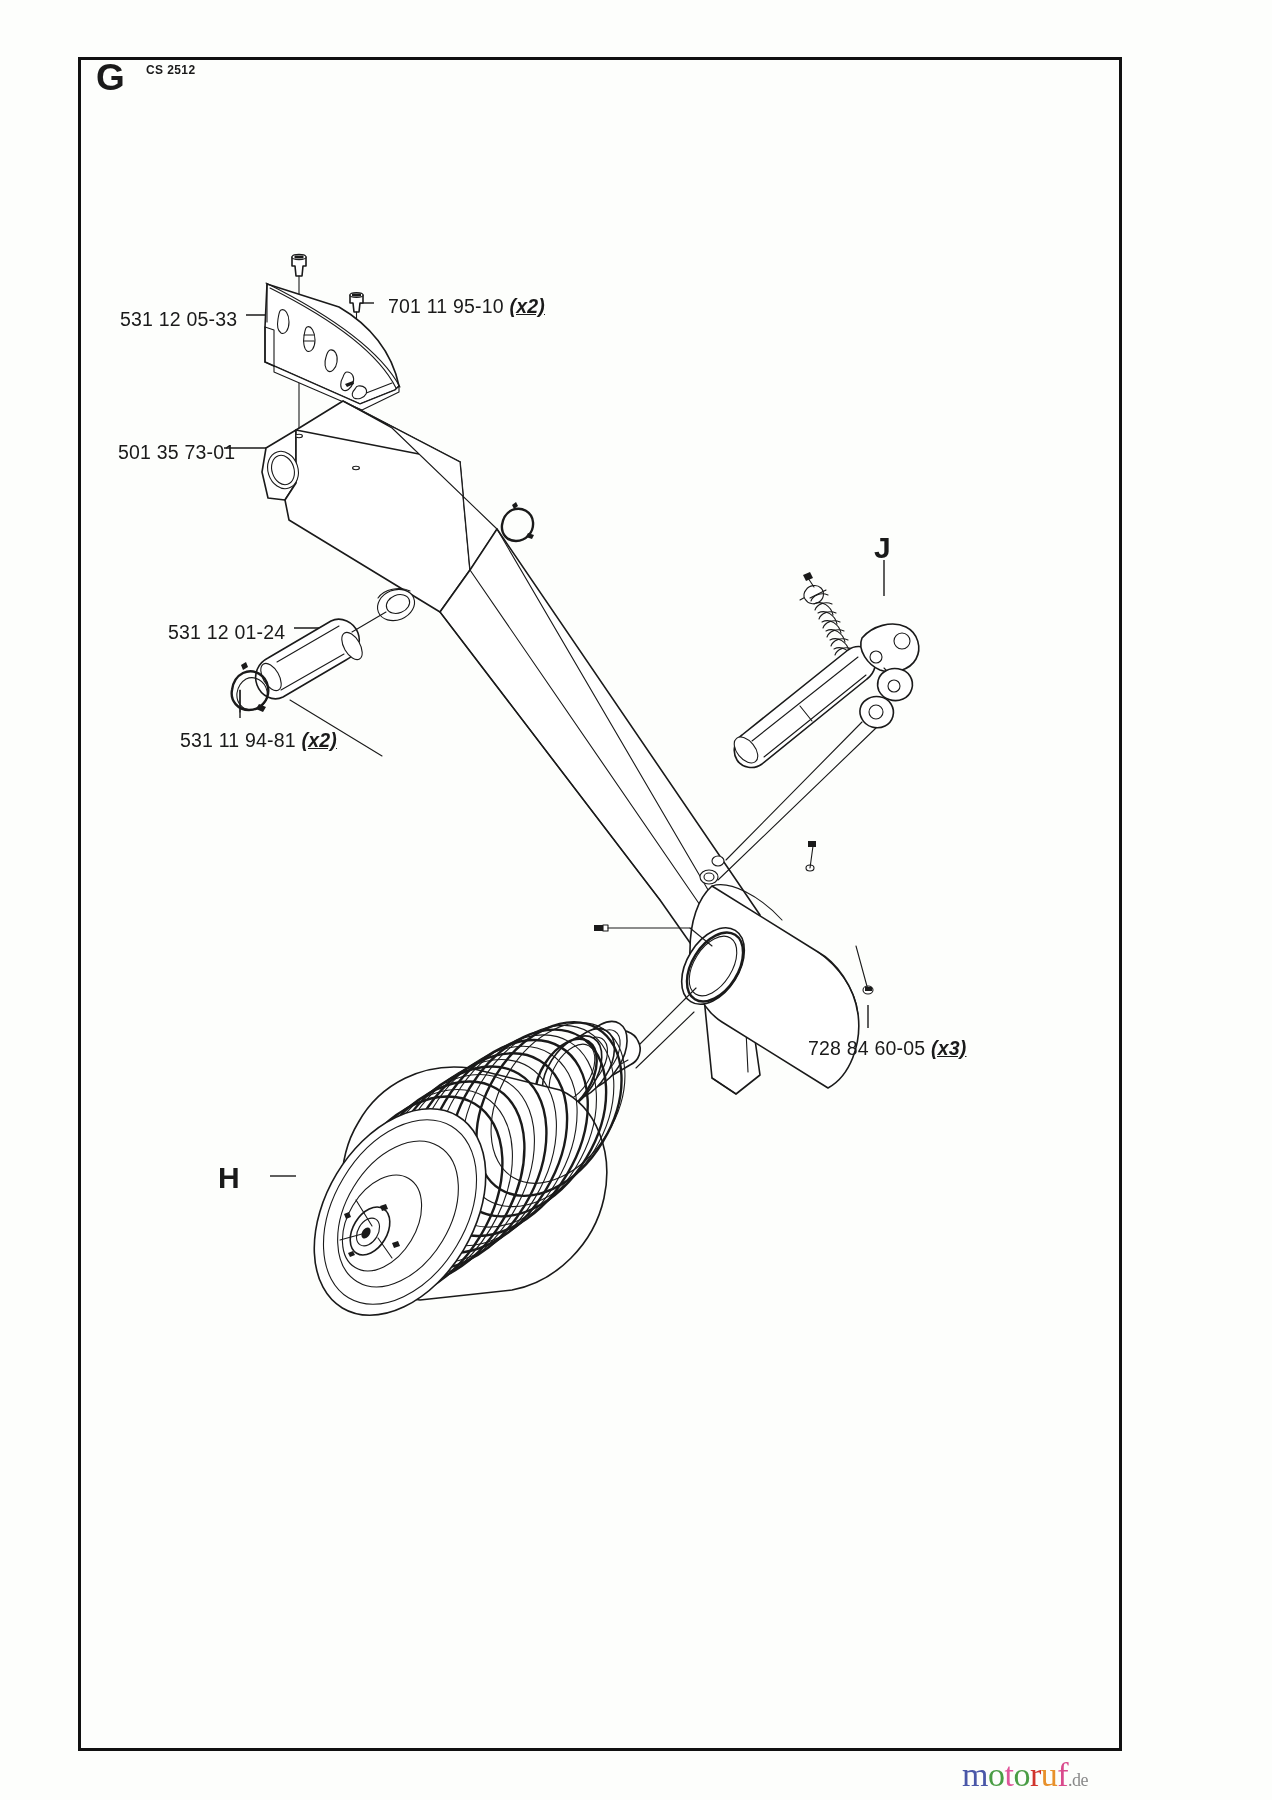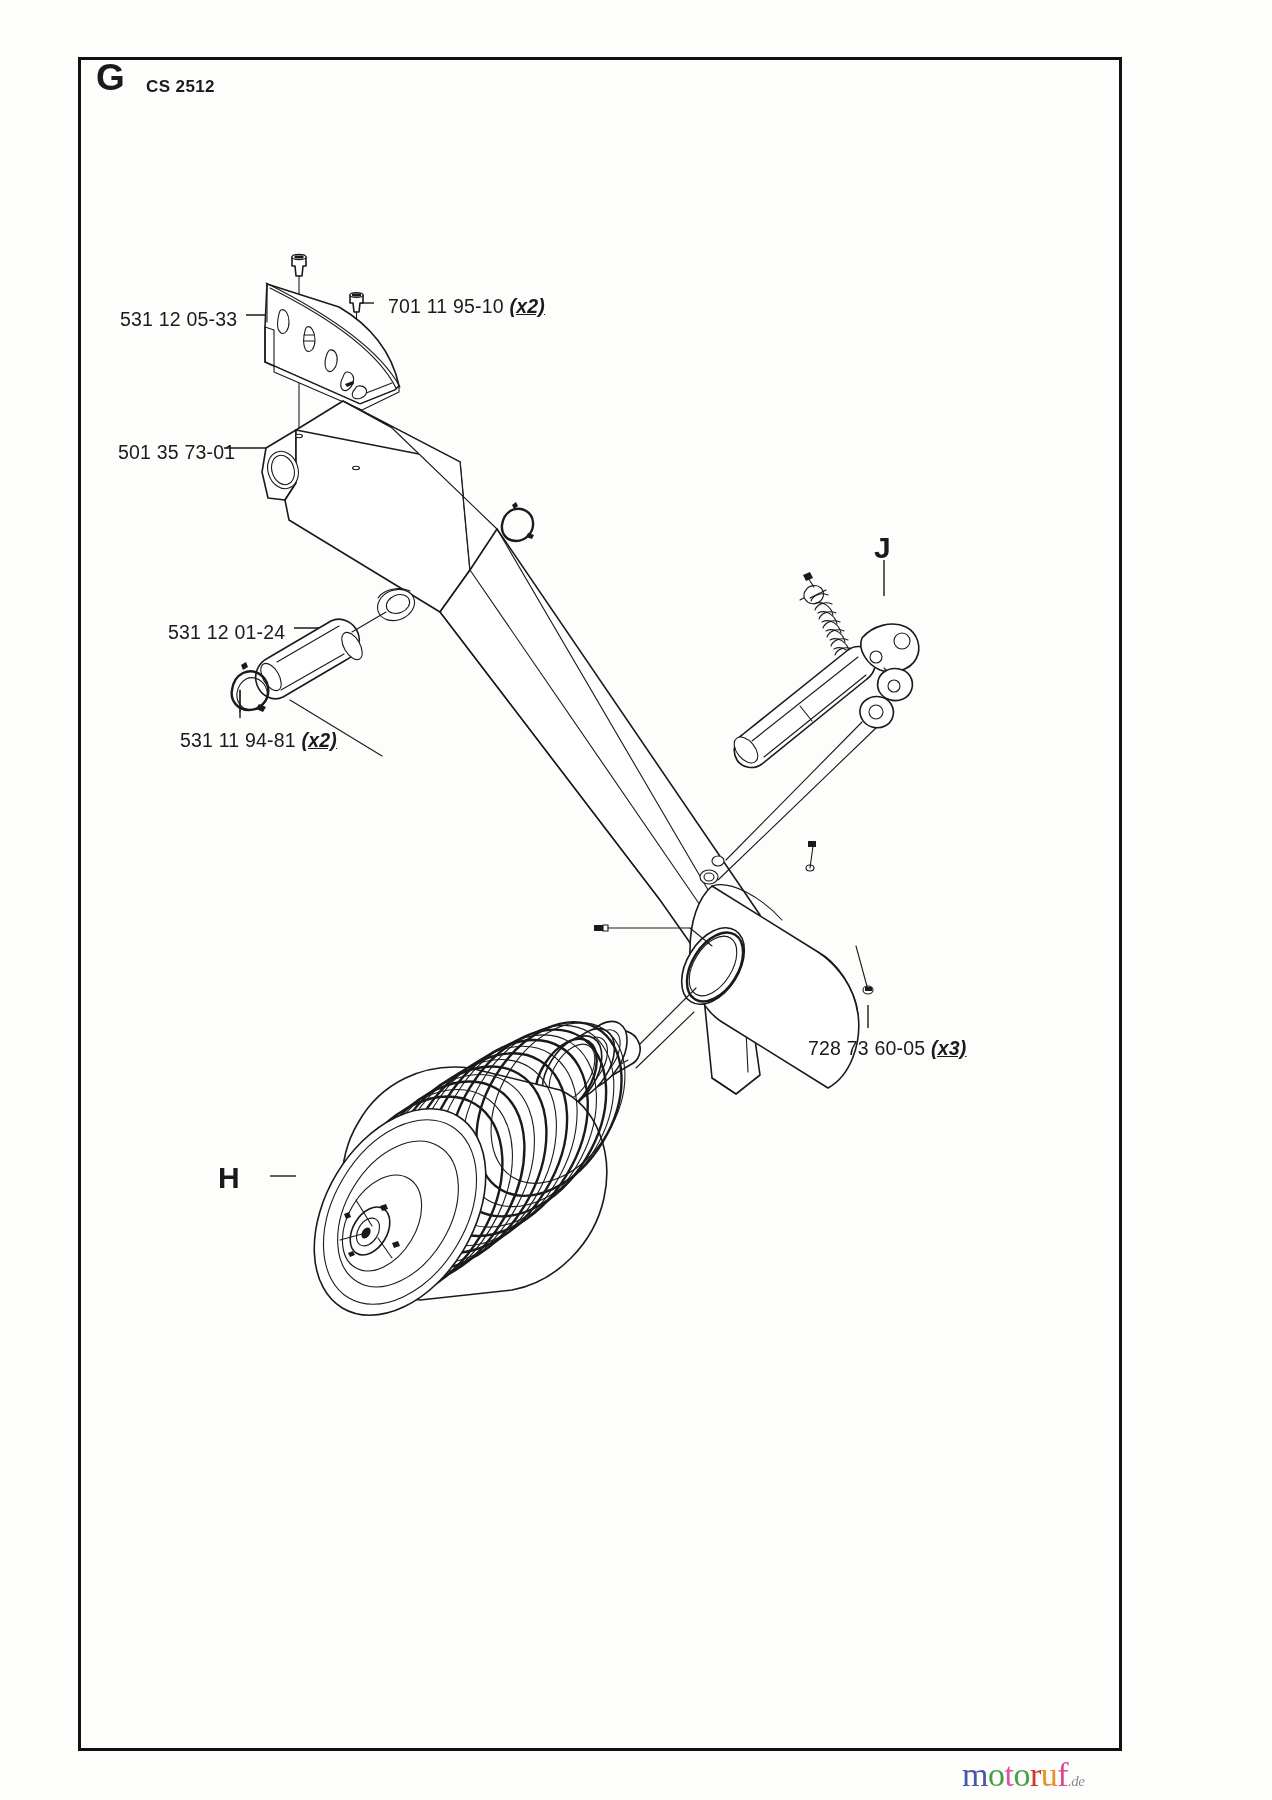--- a/index.html
+++ b/index.html
@@ -43,25 +43,24 @@
     font-size: 37px;
     font-weight: bold;
     color: #1a1a1a;
     letter-spacing: 0px;
     line-height: 1;
   }
   .model-code {
     position: absolute;
     left: 146px;
     top: 63px;
-    font-size: 17px;
+    font-size: 12px;
     font-weight: bold;
     color: #1a1a1a;
     letter-spacing: 0.4px;
-    margin-top: 14px;
   }
 
   
   .callout {
     position: absolute;
     font-size: 19.5px;
     color: #1a1a1a;
     white-space: nowrap;
     letter-spacing: 0.2px;
   }
@@ -95,23 +94,22 @@
     position: absolute;
     left: 962px;
     top: 1758px;
     font-family: "Liberation Serif", serif;
     font-size: 34px;
     letter-spacing: -0.5px;
     line-height: 1;
     white-space: nowrap;
   }
   .watermark .suffix {
-    font-size: 15px;
+    font-size: 18px;
     color: #8a8a8a;
-    font-style: italic;
   }
 </style>
 </head>
 <body>
 
 <div id="page">
 
   <div class="frame"></div>
 
   <div class="section-letter">G</div>
@@ -439,21 +437,21 @@
   <div class="callout" style="left:168px; top:621px;text-align:center;">
     <span>531 12 01-24</span>
   </div>
 
   <div class="callout" style="left:180px; top:729px;">
     <span>531 11 94-81</span>
     <span class="qty">(x2)</span>
   </div>
 
   <div class="callout" style="left:808px; top:1037px;">
-    <span>728 73 60-05</span>
+    <span>728 84 60-05</span>
     <span class="qty">(x3)</span>
   </div>
 
   <div class="ref-letter" style="left:218px; top:1163px;">H</div>
 
   <div class="ref-letter" style="left:874px; top:533px;">J</div>
 
   <div class="watermark">
     <span id="wm-letters"><span style="color: rgb(74, 87, 168);">m</span><span style="color: rgb(74, 157, 69);">o</span><span style="color: rgb(224, 85, 155);">t</span><span style="color: rgb(74, 157, 69);">o</span><span style="color: rgb(208, 52, 44);">r</span><span style="color: rgb(232, 145, 43);">u</span><span style="color: rgb(217, 74, 140);">f</span></span><span class="suffix" style="color: rgb(138, 138, 138);">.de</span>
   </div>

